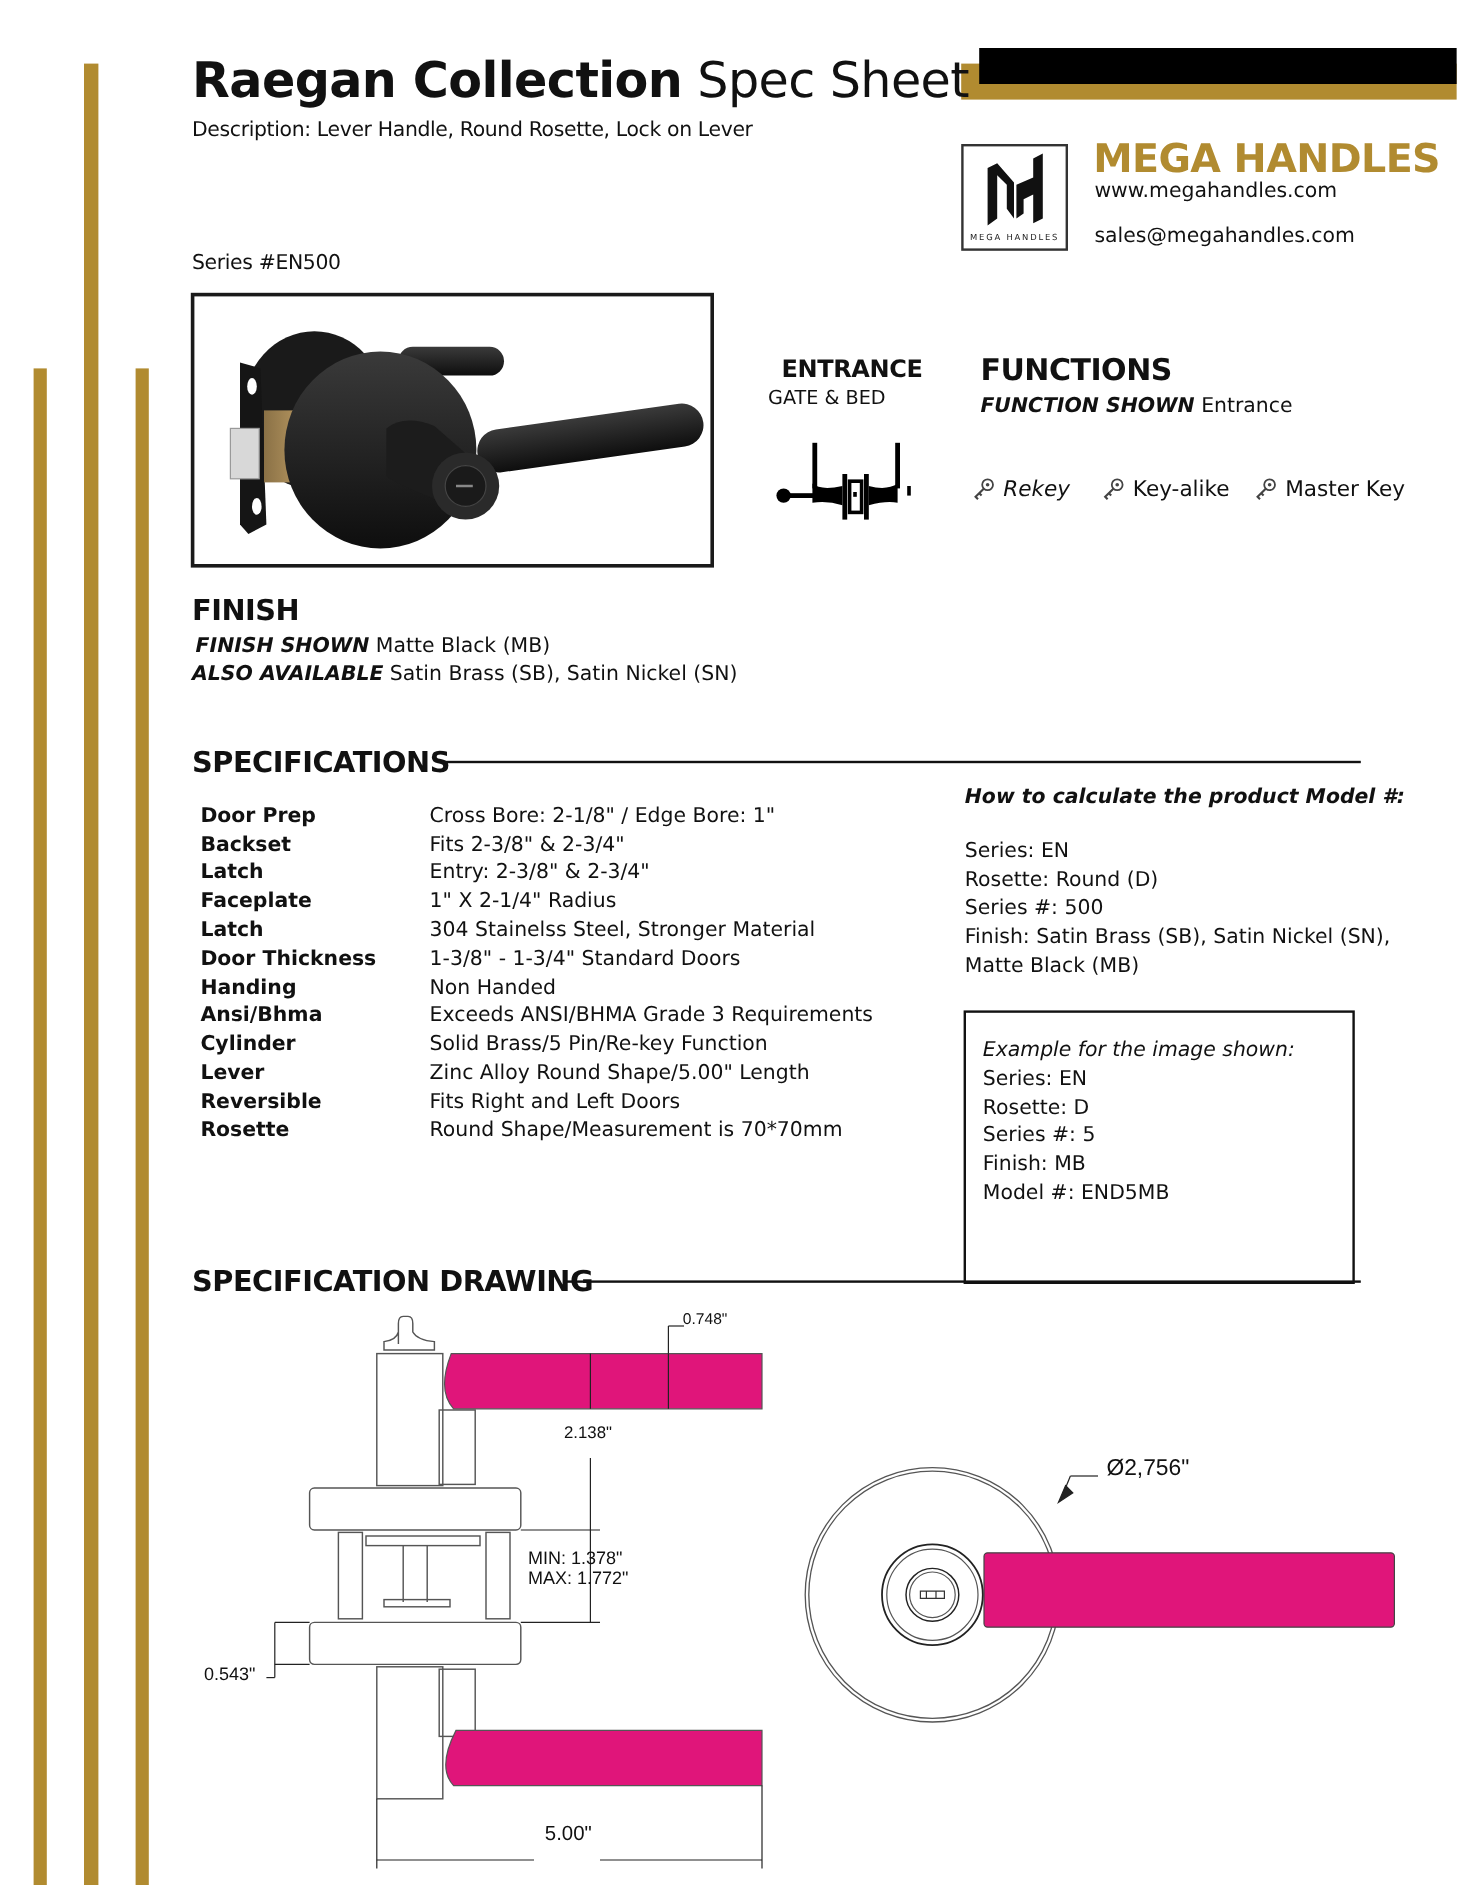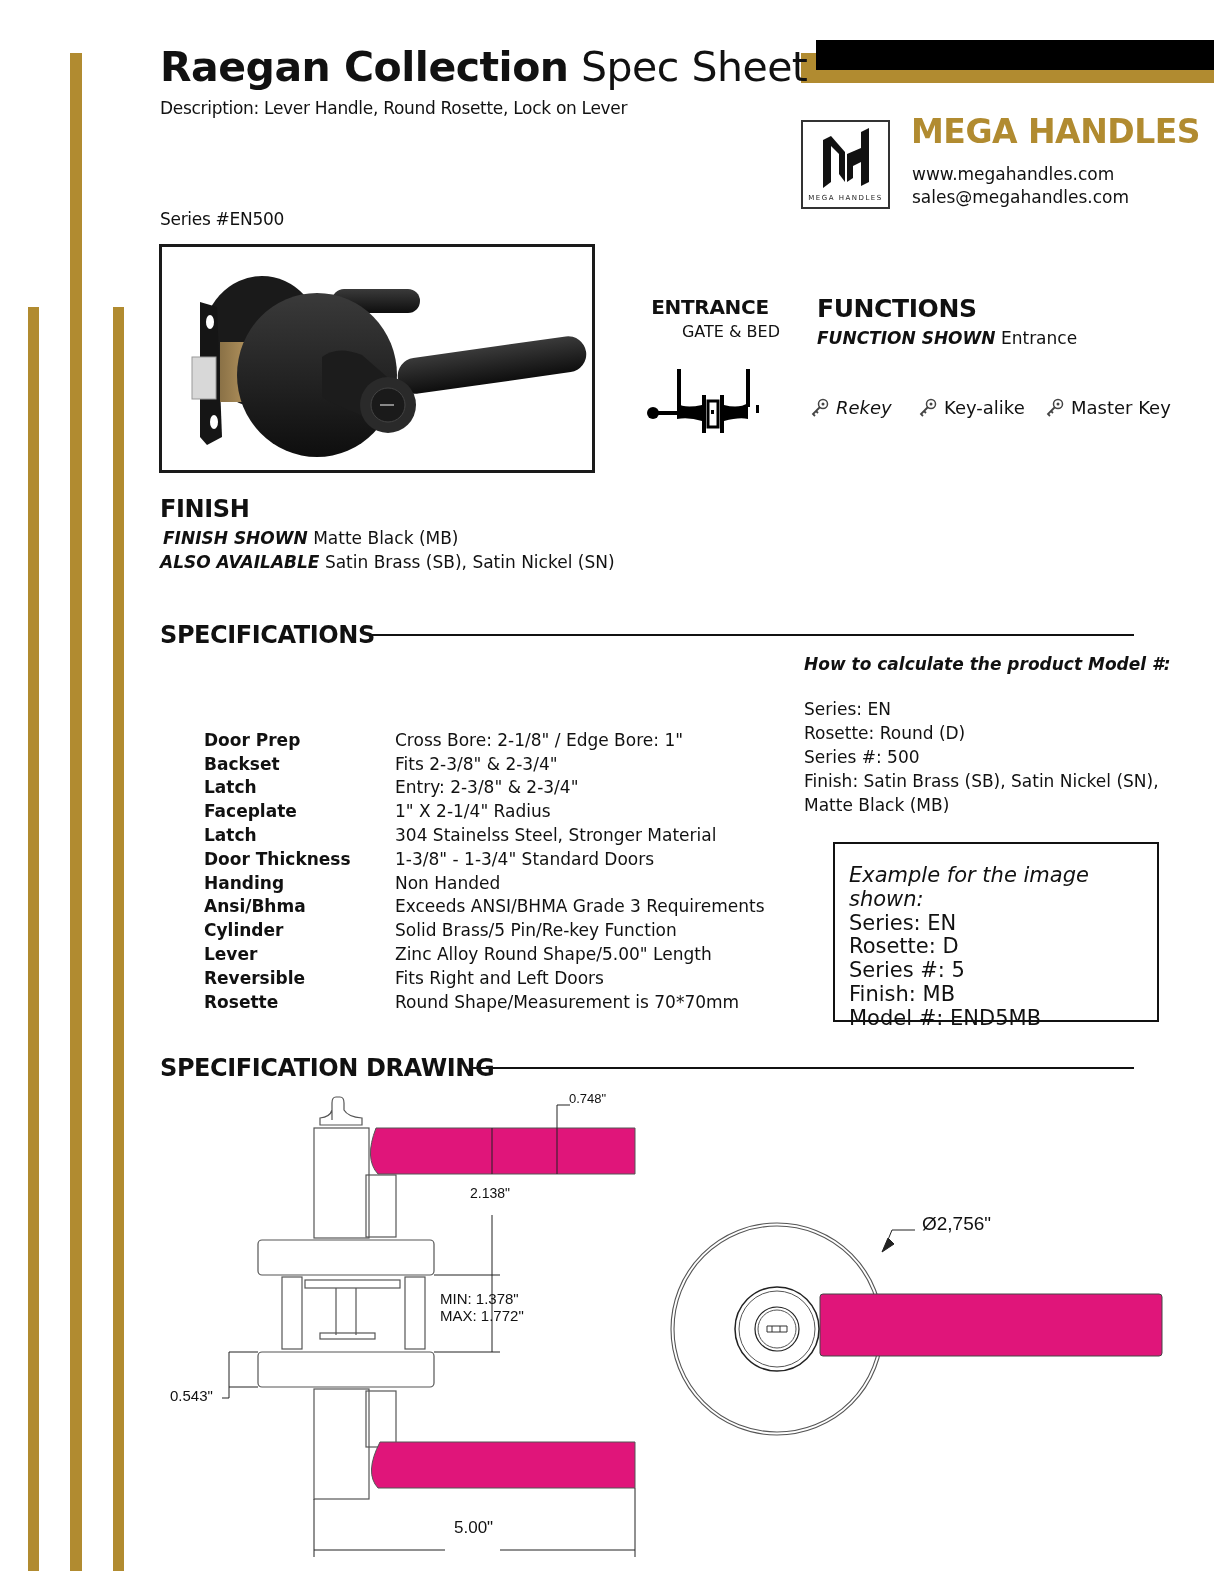--- a/index.html
+++ b/index.html
@@ -8,41 +8,41 @@
   .abs { position: absolute; }
   .gold-bar { position: absolute; background: #b18b30; }
   .title { left: 160px; top: 42px; font-size: 41px; line-height: 50px; letter-spacing: -0.5px; white-space: nowrap; }
   .title b { font-weight: 700; }
   .title span.reg { font-weight: 400; }
   .desc { left: 160px; top: 98px; font-size: 17px; letter-spacing: -0.3px; white-space: nowrap; }
   .series { left: 160px; top: 209px; font-size: 17px; letter-spacing: -0.3px; }
   .product-box { left: 159px; top: 244px; width: 436px; height: 229px; border: 3px solid #1a1a1a; background: #fff; }
   .brand-name { left: 911px; top: 112px; font-size: 33px; font-weight: 700; color: #b18b30; letter-spacing: -0.5px; white-space: nowrap; }
   .brand-url, .brand-email { left: 912px; font-size: 17px; white-space: nowrap; }
-  .brand-url { top: 164px; }
+  .brand-url { top: 149px; }
   .brand-email { top: 187px; }
   .logo-box { left: 801px; top: 120px; width: 89px; height: 89px; border: 2px solid #333; background: #fff; }
   .logo-label { position: absolute; bottom: 5px; left: 0; width: 100%; text-align: center; font-size: 7px; letter-spacing: 1.5px; color: #222; }
   .entrance-title { left: 640px; top: 295px; width: 140px; text-align: center; font-size: 20px; font-weight: 700; letter-spacing: -0.3px; }
-  .entrance-sub { left: 640px; top: 322px; width: 140px; text-align: right; font-size: 16px; }
+  .entrance-sub { left: 640px; top: 322px; width: 140px; text-align: left; font-size: 16px; }
   .functions-title { left: 817px; top: 294px; font-size: 25px; font-weight: 700; letter-spacing: -0.4px; }
   .function-shown { left: 817px; top: 328px; font-size: 17px; white-space: nowrap; }
   .label-bi { font-weight: 700; font-style: italic; }
   .key-feature { top: 397px; font-size: 18px; display: flex; align-items: center; gap: 6px; white-space: nowrap; }
   .section-h { font-size: 24px; font-weight: 700; letter-spacing: -0.4px; white-space: nowrap; }
   .rule { position: absolute; height: 2px; background: #111; }
   .finish-line { font-size: 17px; white-space: nowrap; }
-  .spec-table { left: 167px; top: 728px; margin-left: 37px; }
+  .spec-table { left: 167px; top: 668px; }
   .spec-row { display: flex; height: 23.8px; font-size: 17px; align-items: center; }
   .spec-label { width: 191px; font-weight: 700; white-space: nowrap; }
   .spec-value { white-space: nowrap; }
   .calc { left: 804px; top: 652px; font-size: 17px; line-height: 24px; width: 360px; }
   .calc .calc-h { font-weight: 700; font-style: italic; margin-bottom: 21px; white-space: nowrap; }
   .calc .it { }
-  .example-box { left: 833px; top: 842px; width: 326px; height: 180px; border: 2px solid #111; padding: 20px 14px; font-size: 21px; line-height: 23.8px; }
+  .example-box { left: 803px; top: 842px; width: 326px; height: 228px; border: 2px solid #111; padding: 20px 14px; font-size: 17px; line-height: 23.8px; }
   .example-box .it { font-style: italic; }
   .dim { font-family: "Liberation Sans", sans-serif; font-size: 14px; color: #111; white-space: nowrap; }
 </style>
 </head>
 <body>
 
 <div class="gold-bar" style="left:70px; top:53px; width:12px; height:1518px;"></div>
 <div class="gold-bar" style="left:28px; top:307px; width:11px; height:1264px;"></div>
 <div class="gold-bar" style="left:113px; top:307px; width:11px; height:1264px;"></div>
 

